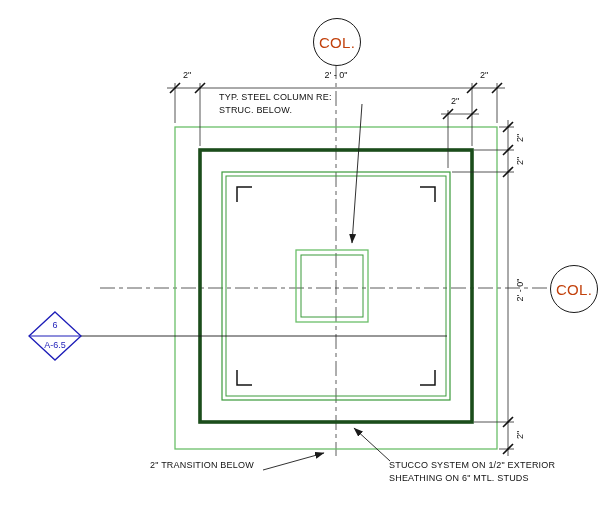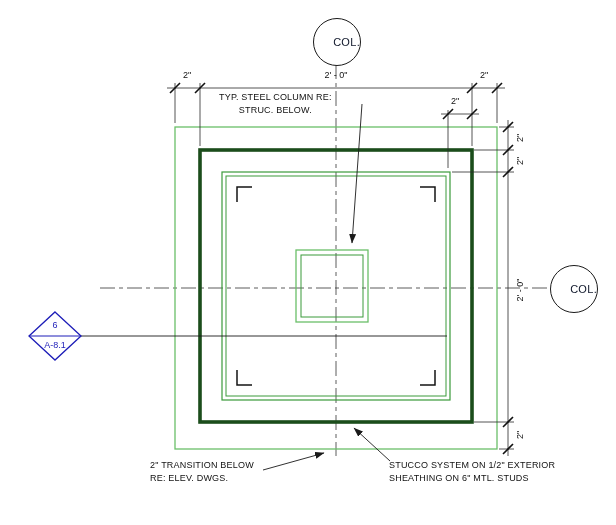--- a/index.html
+++ b/index.html
@@ -25,22 +25,22 @@
   .marker-diamond{stroke:var(--marker-blue,#1d1db8);stroke-width:1.3;fill:#ffffff;}
   .marker-divider{stroke:var(--marker-blue,#1d1db8);stroke-width:1;}
   .callout-line{stroke:#1a1a1a;stroke-width:.9;}
 
   
   .note{position:absolute;font-size:9px;line-height:13px;color:#111;white-space:nowrap;letter-spacing:.2px;}
   .dim{position:absolute;font-size:9px;color:#111;white-space:nowrap;transform:translateX(-50%);}
   .dim.vert{transform:translate(-50%,-50%) rotate(-90deg);}
   .col-badge{
     position:absolute;width:46px;height:46px;border:1.4px solid #1a1a1a;border-radius:50%;
-    background:#fff;display:flex;align-items:center;justify-content:flex-end;
-    font-size:11px;color:#0f172a;letter-spacing:.3px;
+    background:#fff;display:flex;align-items:center;justify-content:center;
+    font-size:15px;color:#c2410c;letter-spacing:.3px;
   }
   .sec-text{position:absolute;font-size:9px;color:var(--marker-blue,#1d1db8);transform:translateX(-50%);white-space:nowrap;}
 </style>
 </head>
 <body>
 
 <div class="canvas">
 
   <svg width="616" height="525" viewBox="0 0 616 525">
     <defs>
@@ -125,30 +125,29 @@
   <div class="dim" style="left:336px;top:70px;">2' - 0"</div>
   <div class="dim" style="left:484px;top:70px;">2"</div>
   <div class="dim" style="left:455px;top:96px;">2"</div>
 
   <div class="dim vert" style="left:520px;top:138px;">2"</div>
   <div class="dim vert" style="left:520px;top:161px;">2"</div>
   <div class="dim vert" style="left:520px;top:290px;">2' - 0"</div>
   <div class="dim vert" style="left:520px;top:435px;">2"</div>
 
   <div class="sec-text" style="left:55px;top:320px;">6</div>
-  <div class="sec-text" style="left:55px;top:340px;">A-8.1</div>
+  <div class="sec-text" style="left:55px;top:340px;">A-6.5</div>
 
-  <div class="note" style="left:219px;top:91px;text-align:center;">
+  <div class="note" style="left:219px;top:91px;">
     <div>TYP. STEEL COLUMN RE:</div>
     <div>STRUC. BELOW.</div>
   </div>
 
   <div class="note" style="left:150px;top:459px;">
     <div>2" TRANSITION BELOW</div>
-    <div>RE: ELEV. DWGS.</div>
   </div>
 
   <div class="note" style="left:389px;top:459px;">
     <div>STUCCO SYSTEM ON 1/2" EXTERIOR</div>
     <div>SHEATHING ON 6" MTL. STUDS</div>
   </div>
 
 </div>
 
 </body></html>

